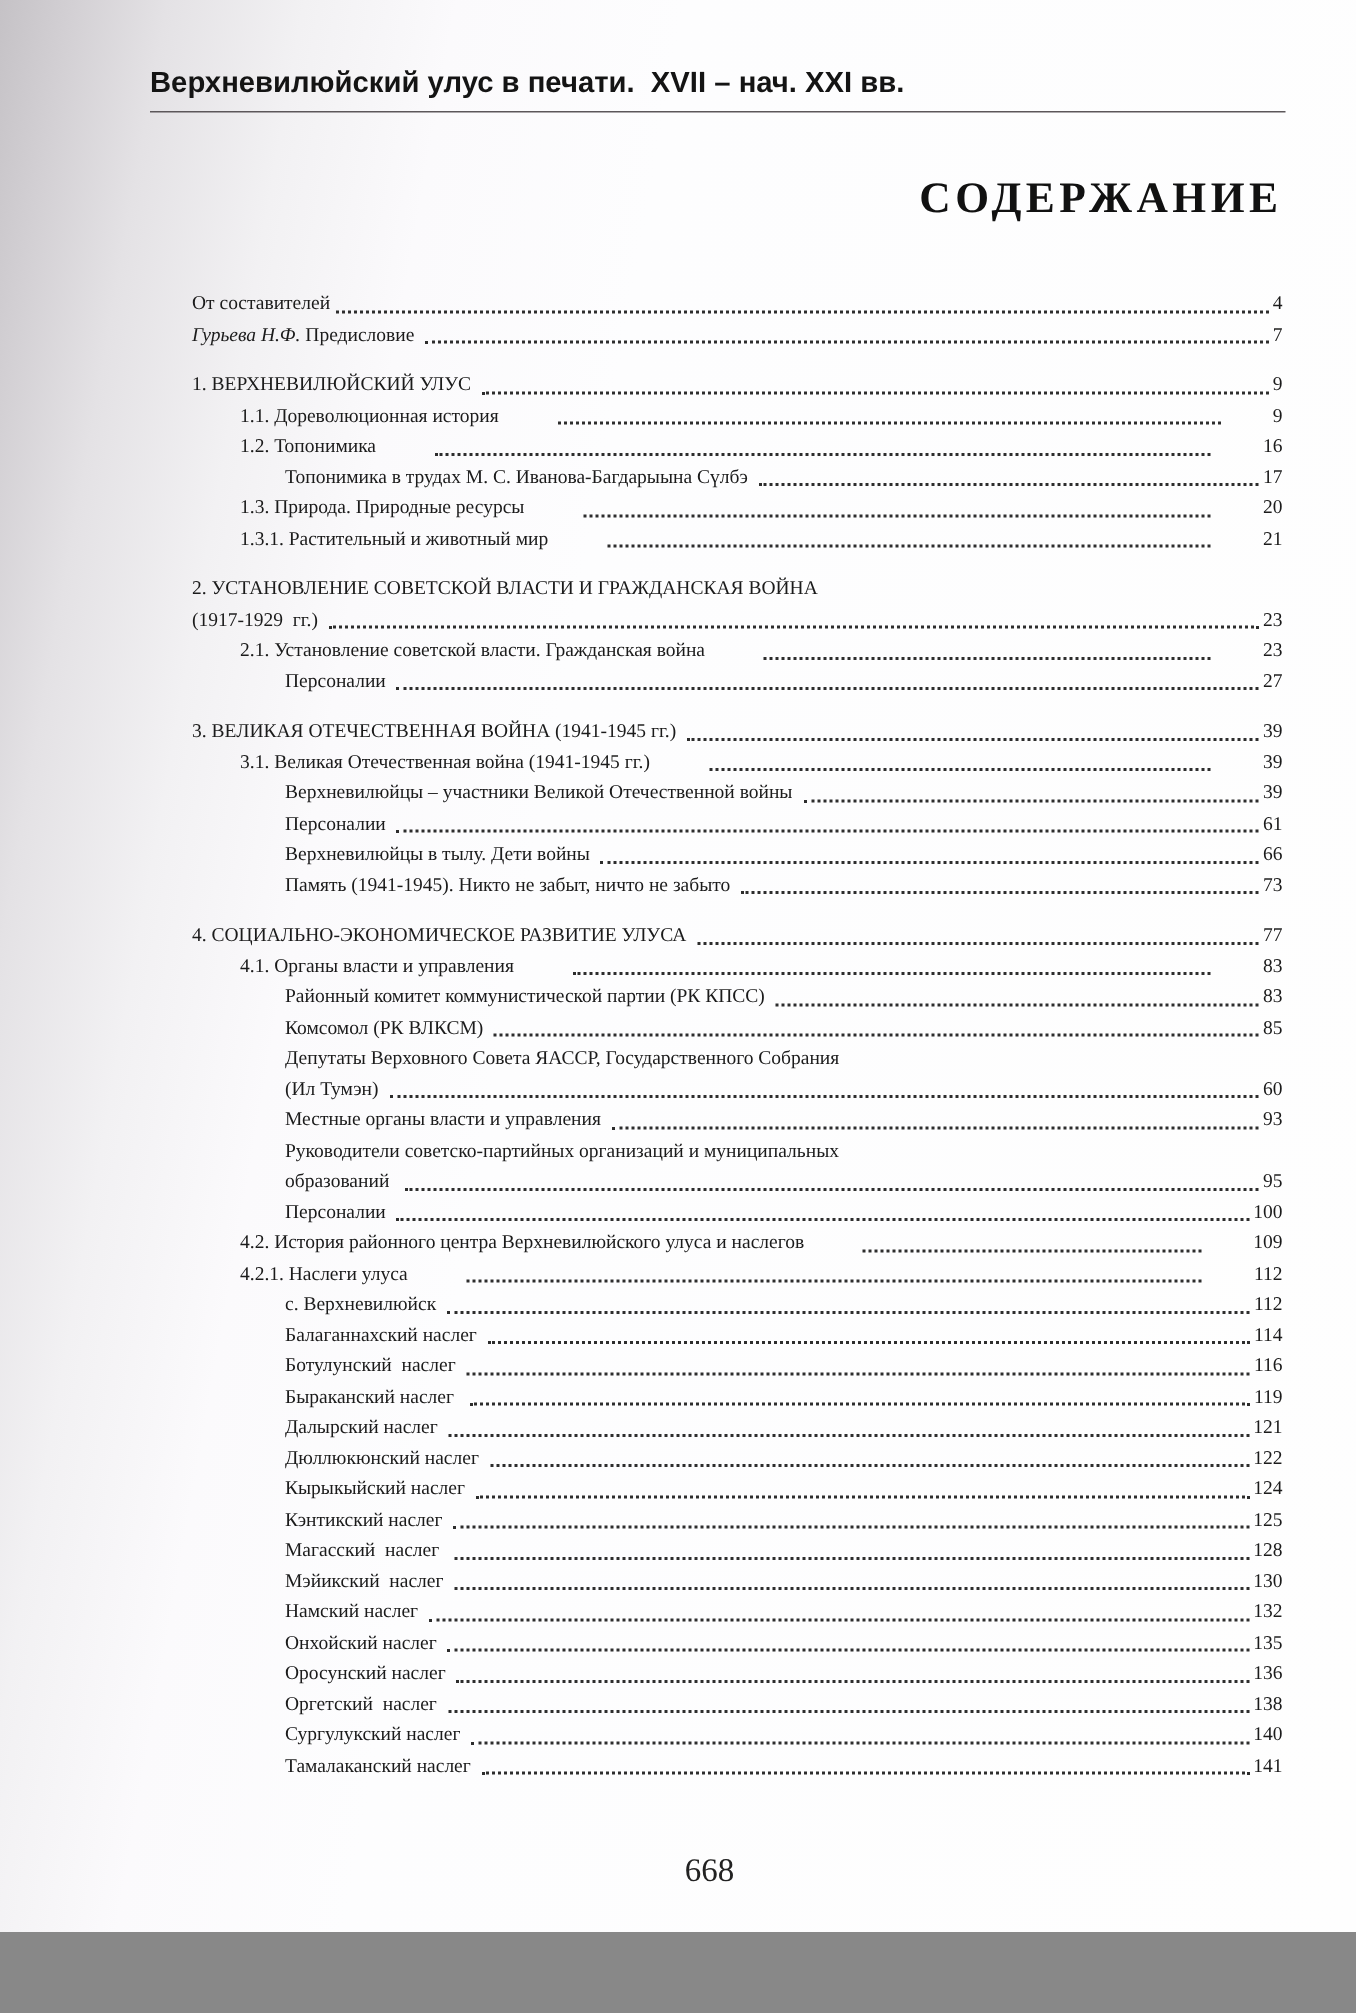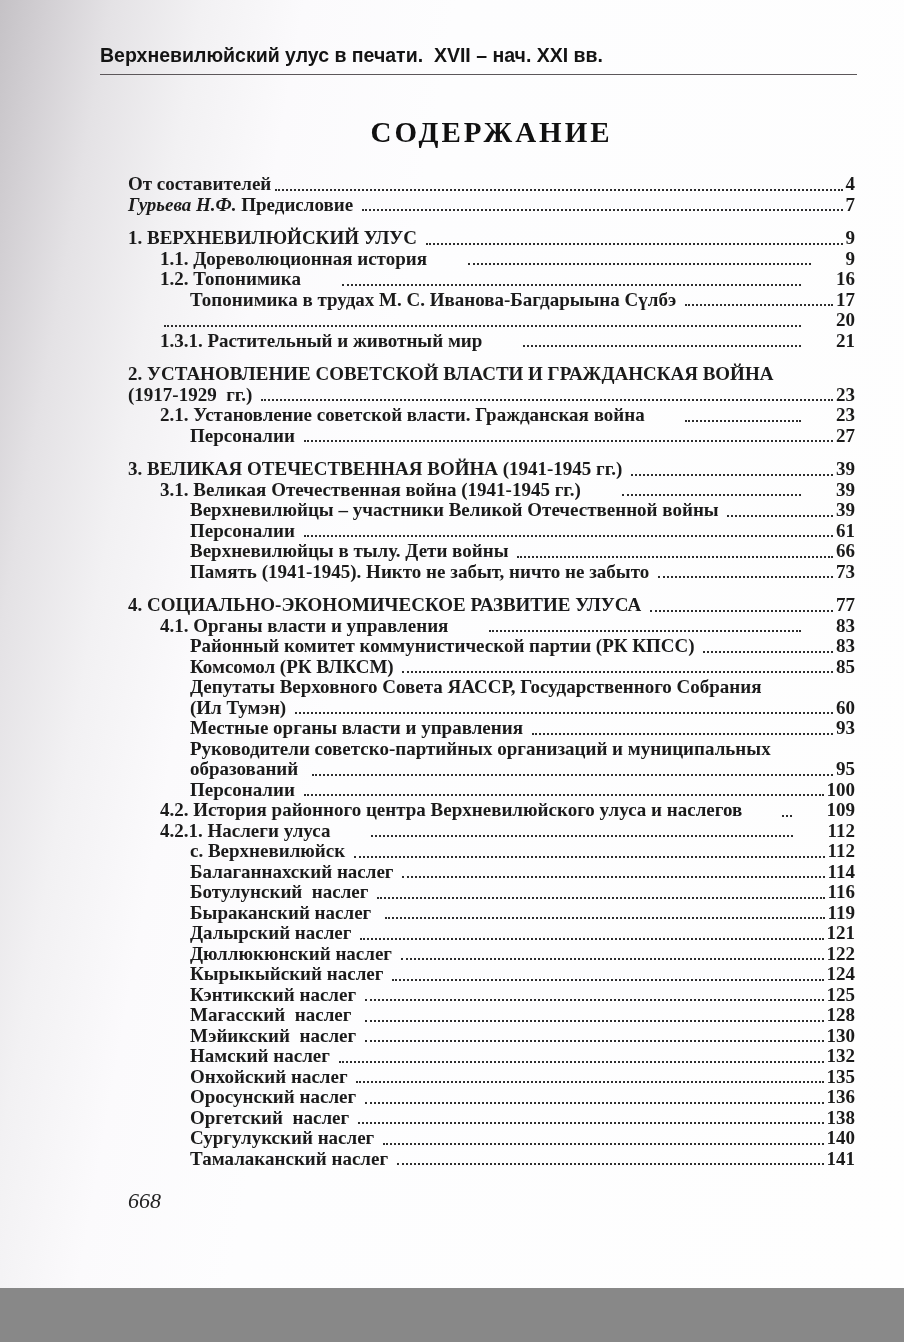--- a/index.html
+++ b/index.html
@@ -18,44 +18,44 @@
   
   .header{position:absolute;left:100px;top:44px;width:757px;}
   .header-text{
     font-family:"Liberation Sans","DejaVu Sans",sans-serif;
     font-weight:bold;font-size:19.5px;color:#141414;white-space:pre;
   }
   .header-rule{margin-top:7px;border-bottom:1.6px solid #5c575a;}
   
   .title{
     position:absolute;top:116px;left:128px;width:727px;margin:0;
-    text-align:center;font-size:29px;font-weight:bold;letter-spacing:3px;color:#111;
+    text-align:right;font-size:29px;font-weight:bold;letter-spacing:3px;color:#111;
   }
   
   .toc{
-    position:absolute;top:174px;left:128px;width:727px;
-    font-size:19px;line-height:20.5px;font-weight:bold;
+    position:absolute;top:192px;left:128px;width:727px;
+    font-size:13px;line-height:20.5px;
   }
   .toc-row{display:flex;}
   .toc-row.lvl1{padding-left:32px;gap:32px;}
   .toc-row.lvl2{padding-left:62px;}
   .toc-gap{height:13px;}
   .toc-text{white-space:pre-wrap;}
   .toc-author{font-style:italic;}
   .toc-leader{
     flex:1 1 auto;min-width:10px;
     align-self:flex-end;
     margin:0 3px 4px 4px;
     border-bottom:2px dotted #2d2d2d;
   }
   .toc-page{white-space:nowrap;}
   
   .footer{
-    position:absolute;top:1188px;left:128px;width:690px;
-    font-style:italic;font-size:22px;color:#222;
+    position:absolute;top:1234px;left:128px;width:690px;
+    text-align:center;font-size:22px;color:#222;
   }
 </style>
 </head>
 <body>
 
 <div class="page">
 
   <div class="header">
     <div class="header-text">Верхневилюйский улус в печати.  XVII – нач. XXI вв.</div>
     <div class="header-rule"></div>
@@ -89,20 +89,21 @@
         <span class="toc-text">1.2. Топонимика </span>
         <span class="toc-leader"></span>
         <span class="toc-page">16</span>
       </div>
       <div class="toc-row lvl2">
         <span class="toc-text">Топонимика в трудах М. С. Иванова-Багдарыына Сүлбэ </span>
         <span class="toc-leader"></span>
         <span class="toc-page">17</span>
       </div>
       <div class="toc-row lvl1">
+        <span class="toc-text">1.3. Природа. Природные ресурсы </span>
         <span class="toc-leader"></span>
         <span class="toc-page">20</span>
       </div>
       <div class="toc-row lvl1">
         <span class="toc-text">1.3.1. Растительный и животный мир </span>
         <span class="toc-leader"></span>
         <span class="toc-page">21</span>
       </div>
       <div class="toc-gap"></div>
       <div class="toc-row lvl0">

